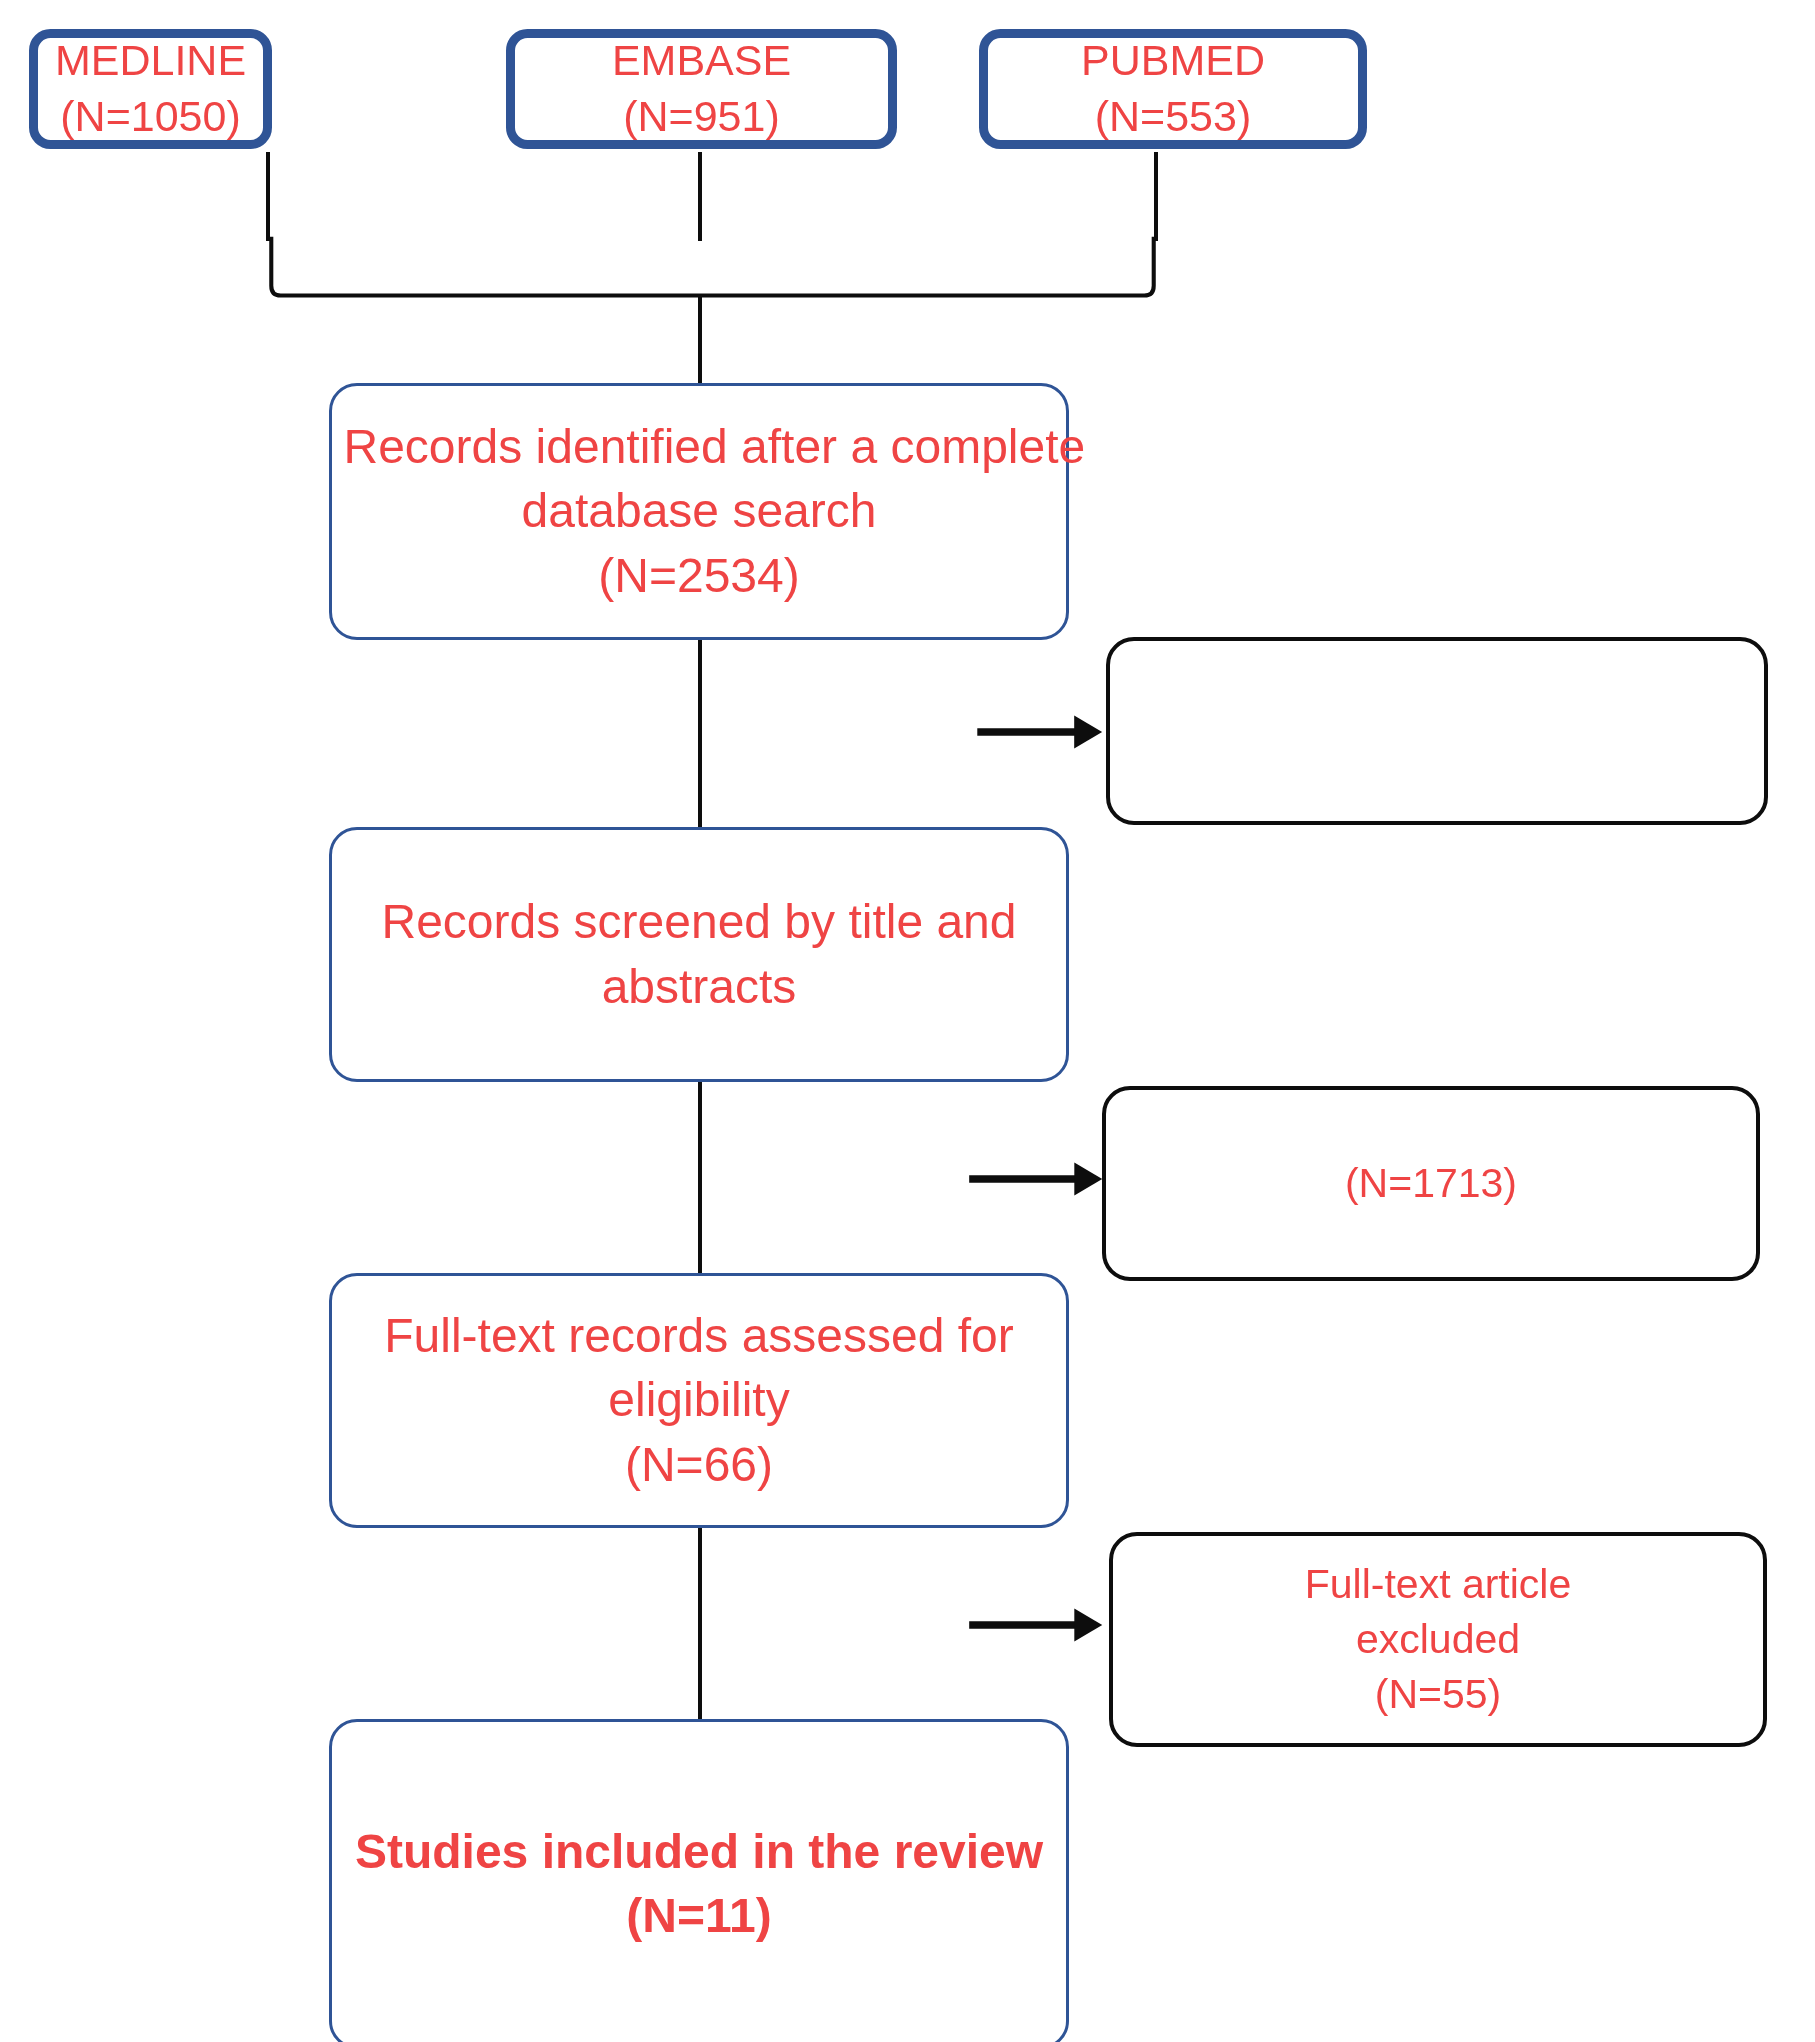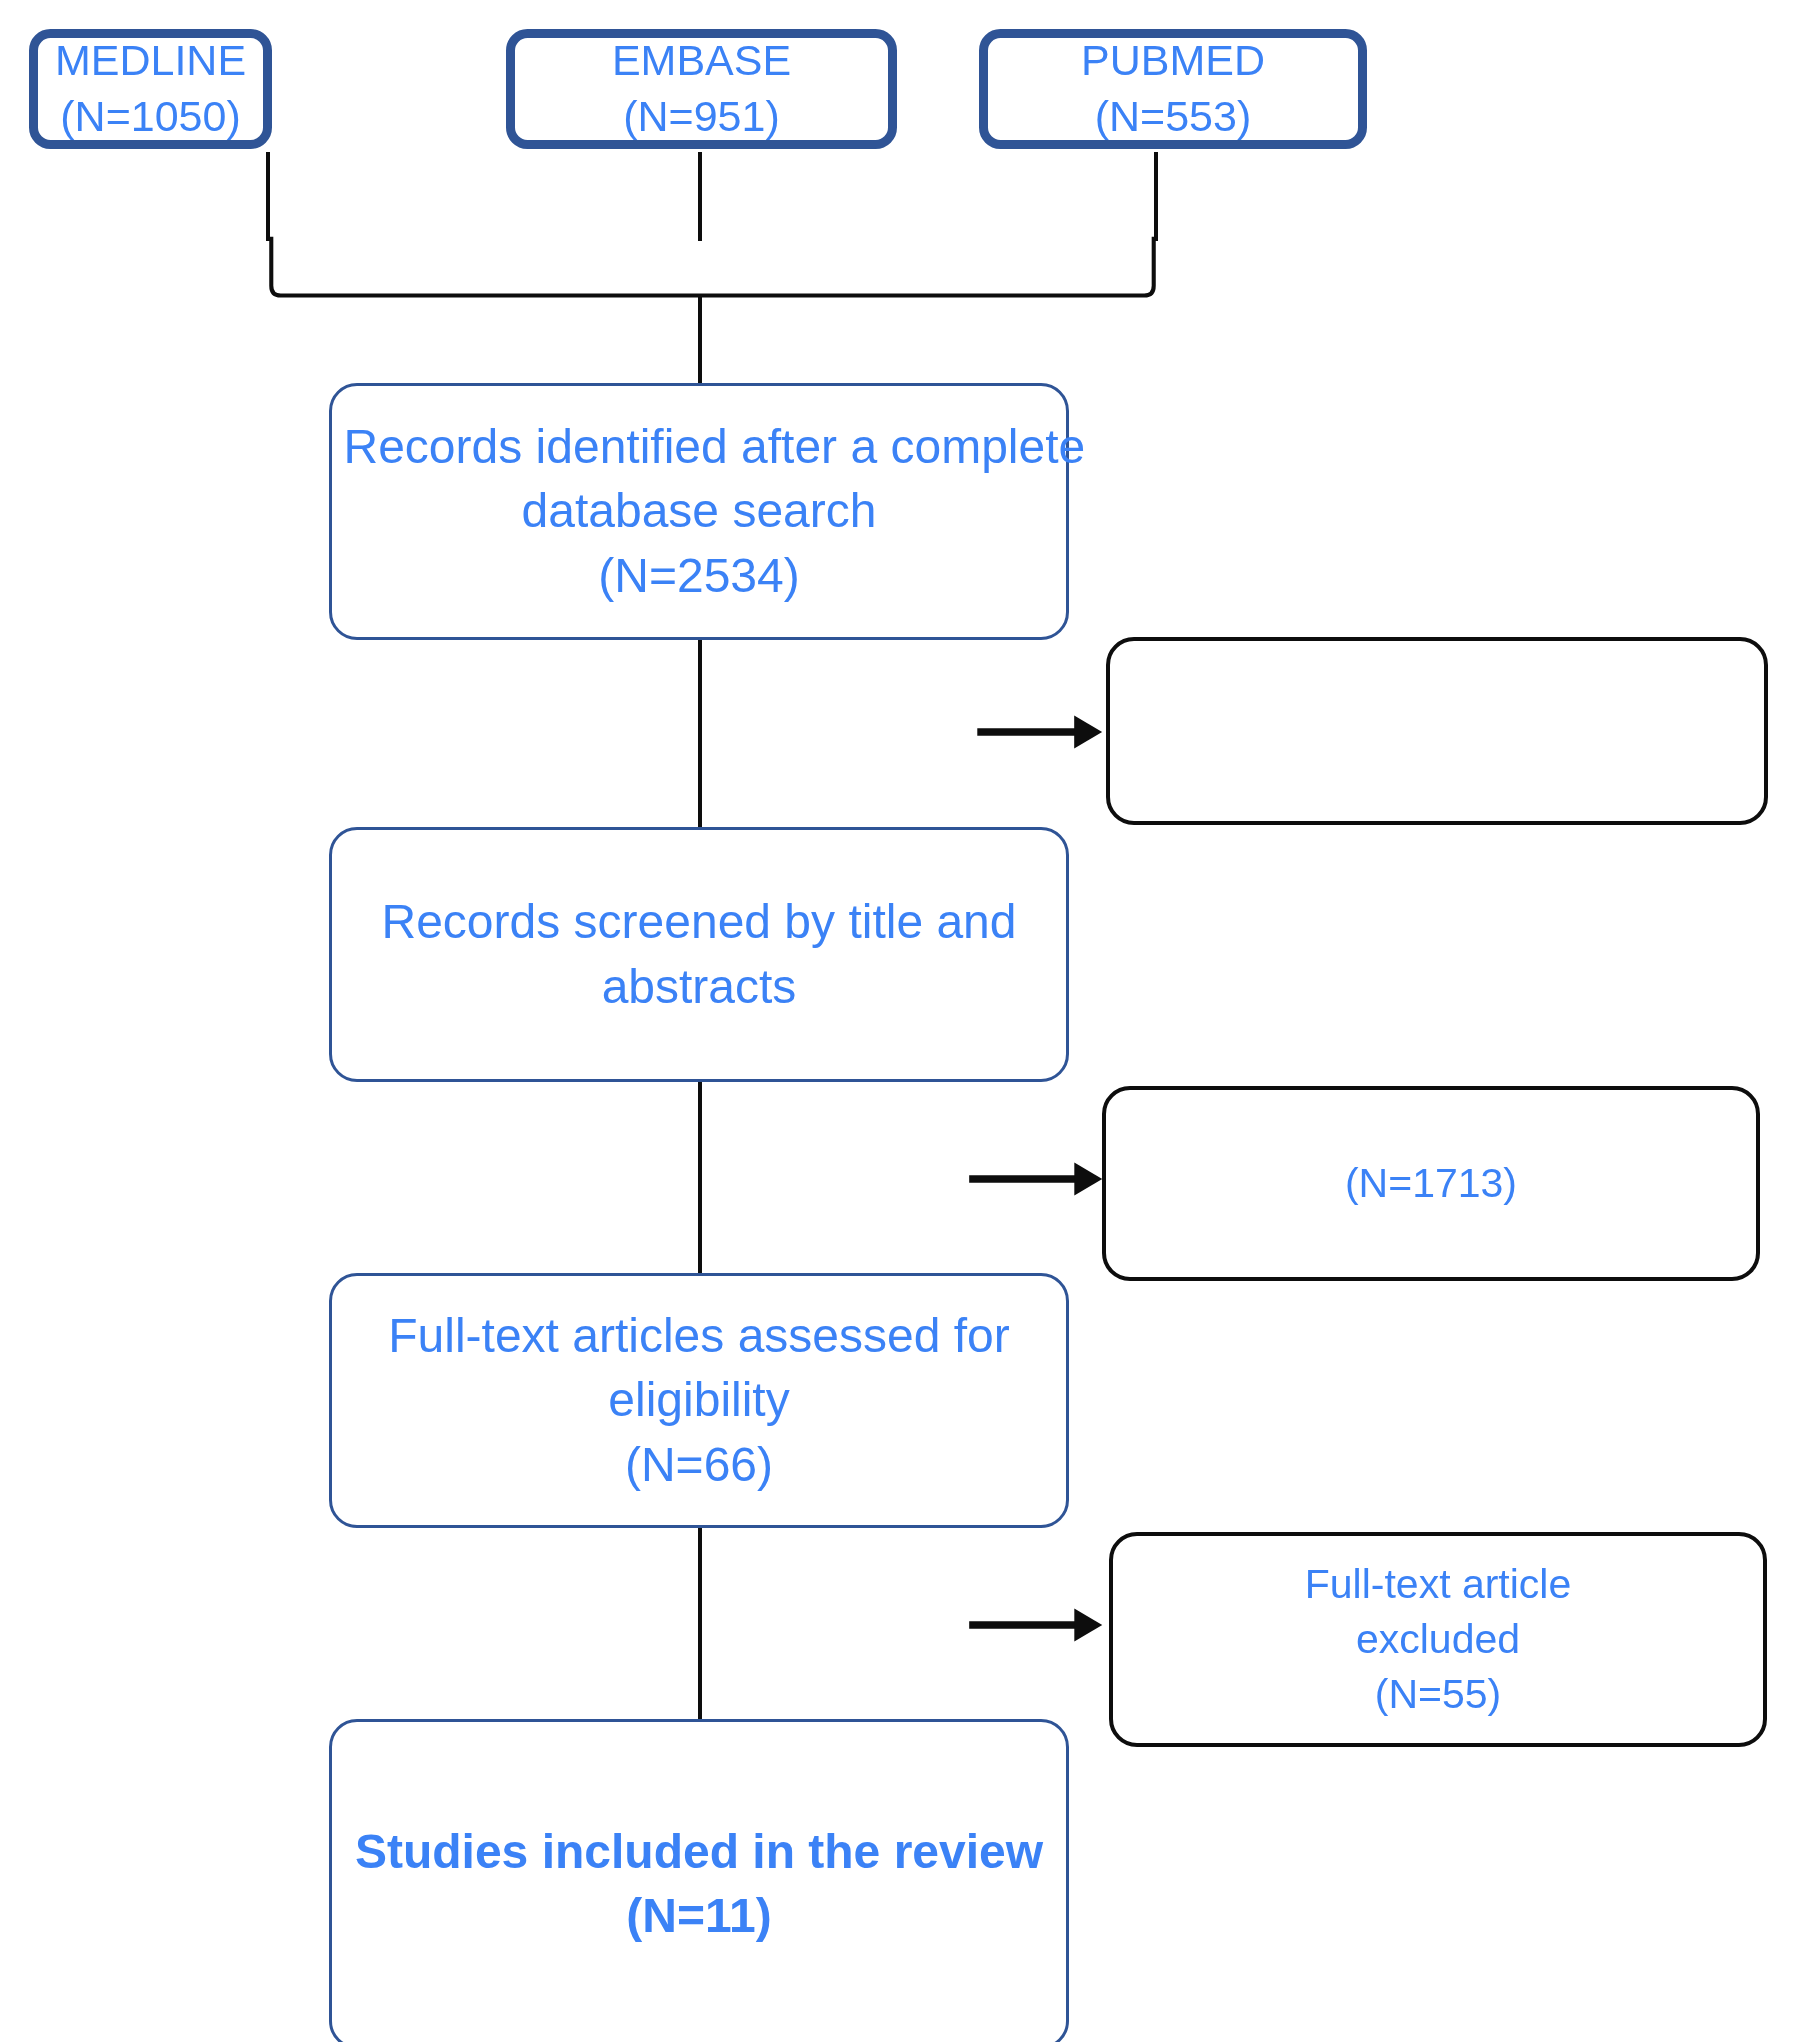--- a/index.html
+++ b/index.html
@@ -20,21 +20,21 @@
 
   
   .node {
     position: absolute;
     box-sizing: border-box;
     background: #ffffff;
     display: flex;
     align-items: center;
     justify-content: center;
     text-align: center;
-    color: #3b82f6;
+    color: #ef4444;
   }
   .node .lines {
     display: block;
     width: 100%;
     padding: 0 11.5px;
     box-sizing: border-box;
   }
   .node .line {
     display: block;
     white-space: nowrap;
@@ -154,21 +154,21 @@
     </svg>
   </div>
   <div class="node exclusion" style="left:1102px; top:1086px; width:658px; height:195px;">
     <span class="lines">
       <span class="line">(N=1713)</span>
     </span>
   </div>
 
   <div class="node flow" style="left:329px; top:1273px; width:740px; height:255px;">
     <span class="lines">
-      <span class="line">Full-text articles assessed for</span>
+      <span class="line">Full-text records assessed for</span>
       <span class="line">eligibility</span>
       <span class="line">(N=66)</span>
     </span>
   </div>
 
   <div class="vline" style="left:698px; top:1528px; height:191px;"></div>
 
   <div class="arrow" style="left:969px; top:1602px; width:140px; height:46px;">
     <svg width="140" height="46" viewBox="0 0 170 56">
       <line x1="0" y1="28" x2="130" y2="28" stroke="#0D0D0D" stroke-width="9"></line>

